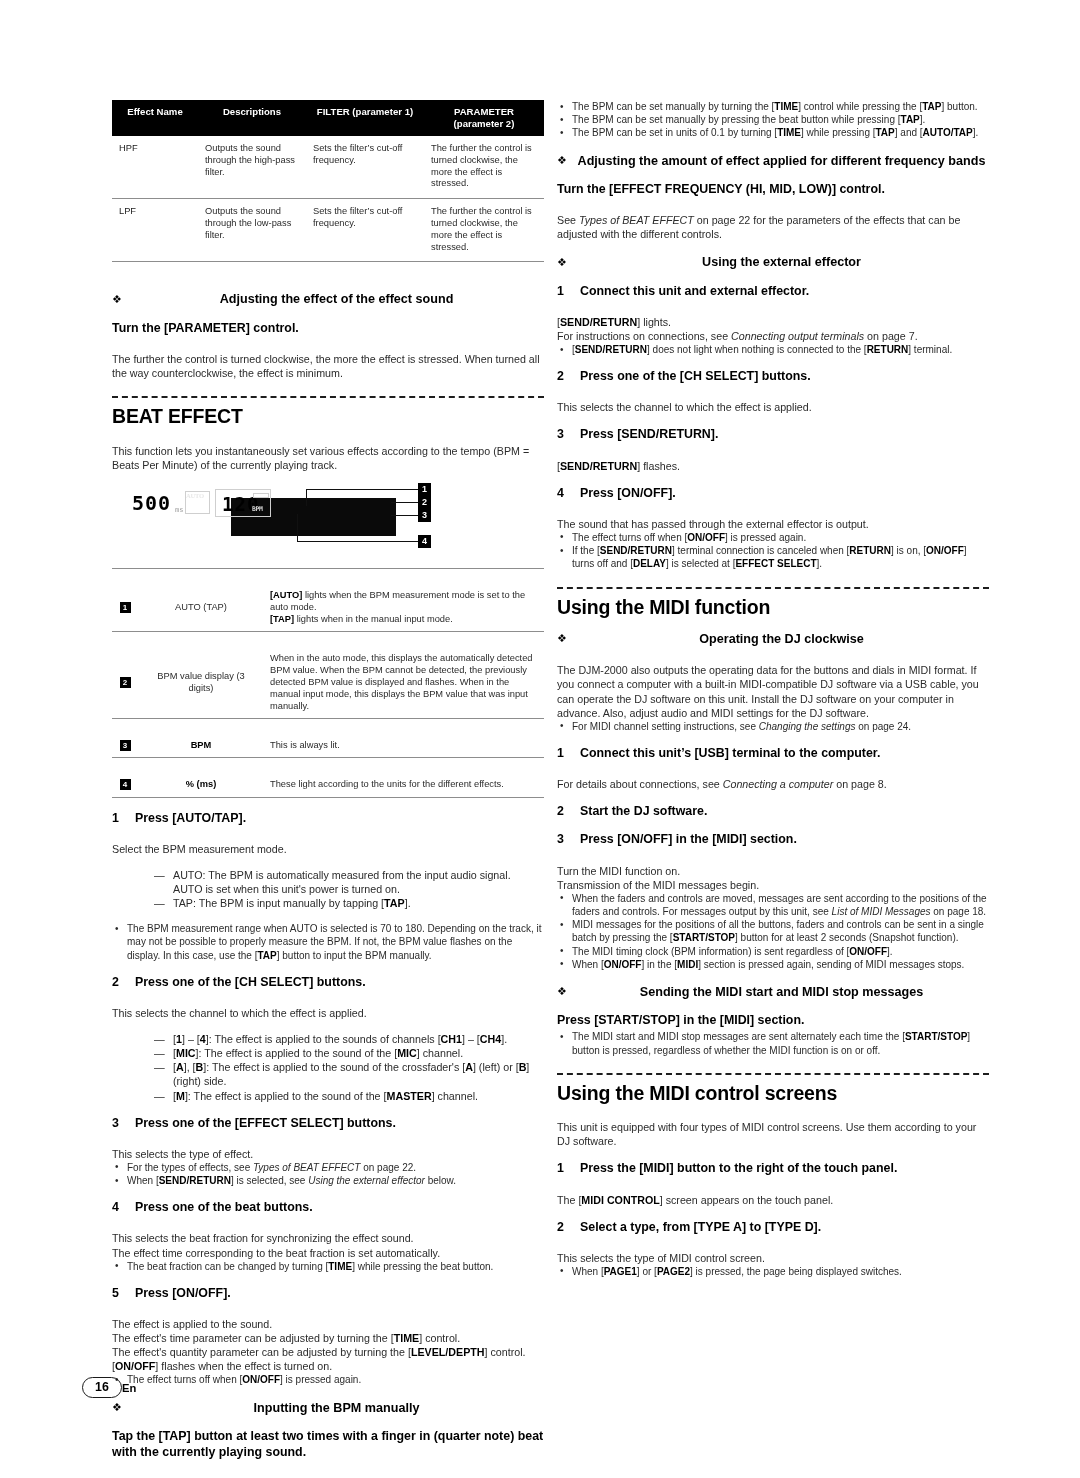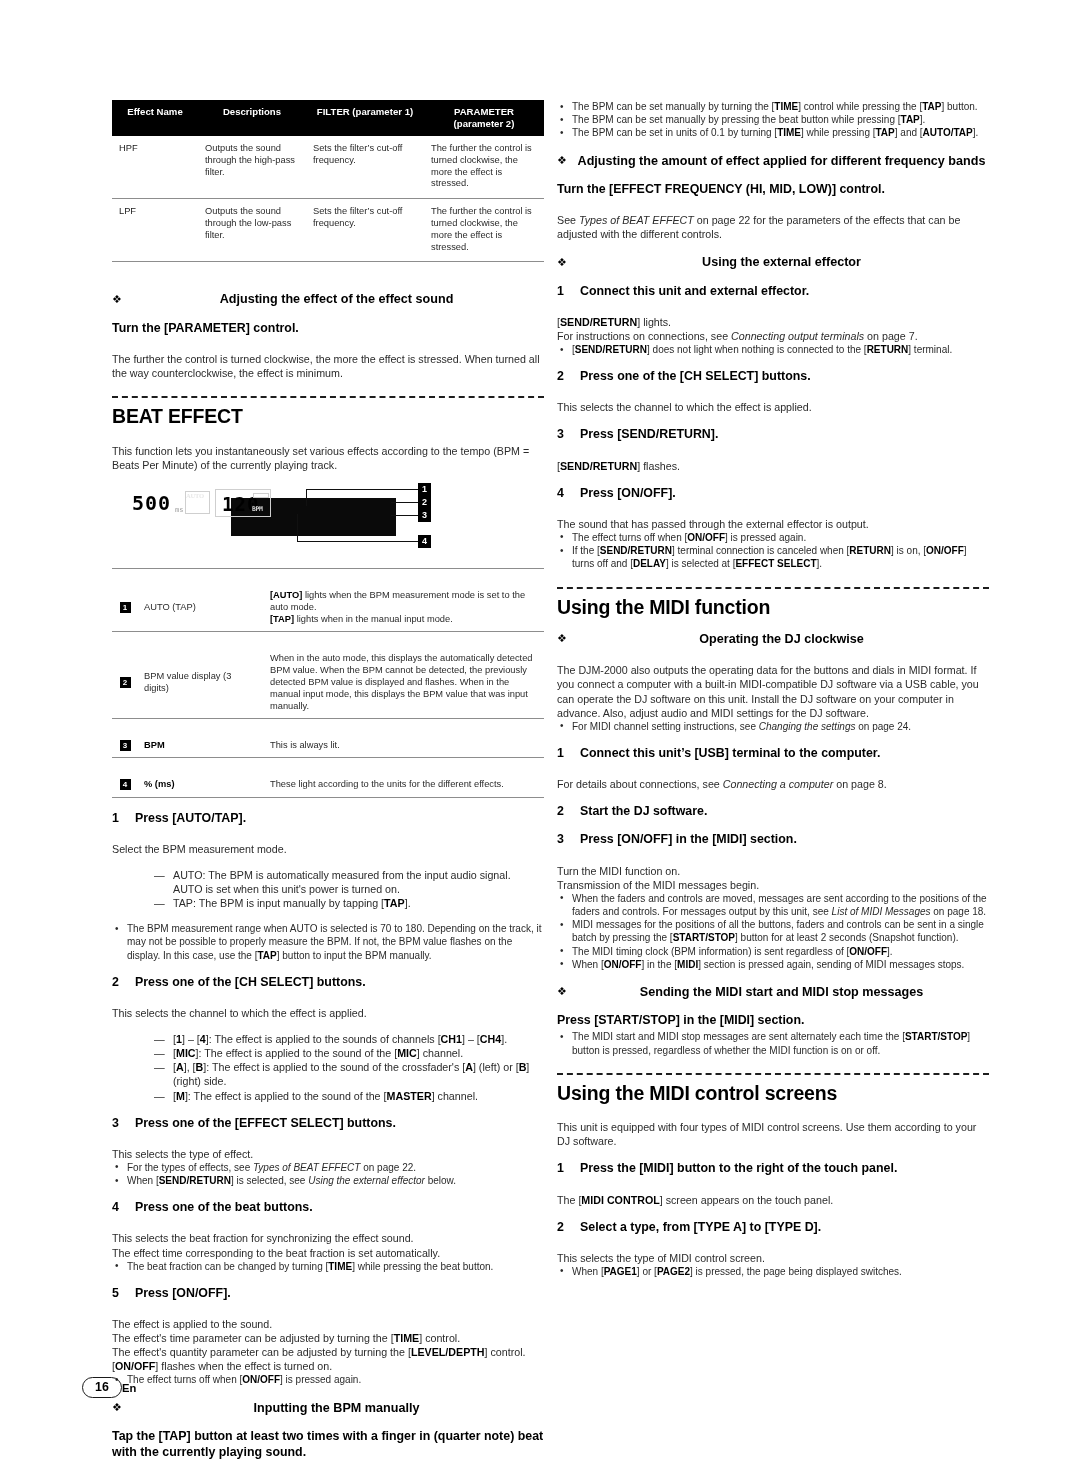--- a/index.html
+++ b/index.html
@@ -154,21 +154,21 @@
     line-height: 1.3;
     color: #2b2b2b;
     border-top: 1.4px solid #8d8d8d;
   }
   table.legend td {
     border-bottom: 1.4px solid #8d8d8d;
     padding: 20px 6px 6px 6px;
     vertical-align: middle;
   }
   table.legend td.c-num { width: 26px; text-align: center; }
-  table.legend td.c-lbl { width: 126px; }
+  table.legend td.c-lbl { width: 126px; text-align: center; }
   .numbox {
     display: inline-block;
     background: #000;
     color: #fff;
     font-size: 8px;
     font-weight: bold;
     width: 11px; height: 11px;
     line-height: 11px;
     text-align: center;
   }

